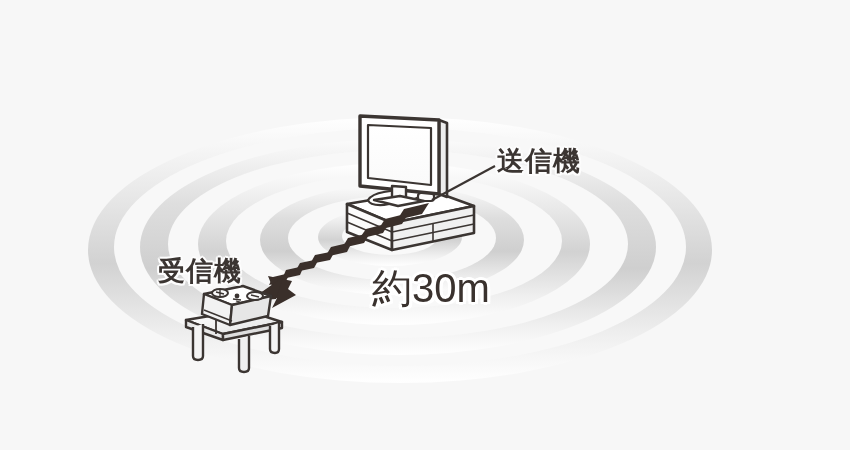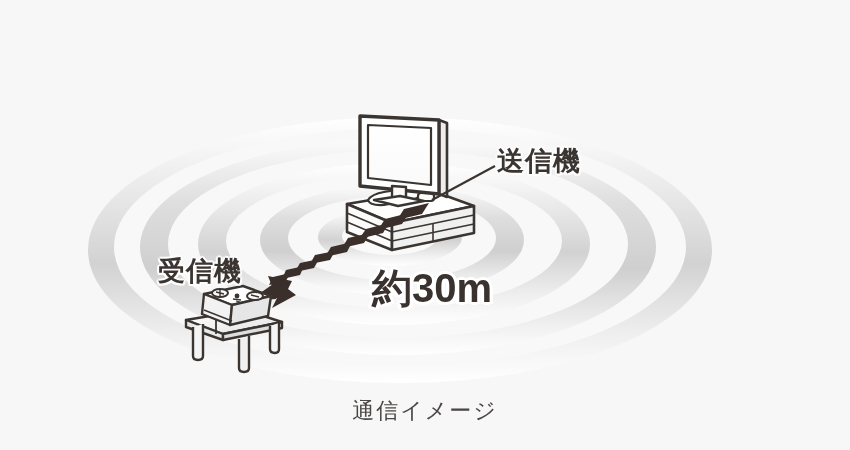--- a/index.html
+++ b/index.html
@@ -30,21 +30,21 @@
   #label-receiver{
     left:158px;top:258px;
     font-size:27px;font-weight:700;color:#3b3532;
     letter-spacing:1px;
     text-shadow:
       2px 0 0 #fdfdfd,-2px 0 0 #fdfdfd,0 2px 0 #fdfdfd,0 -2px 0 #fdfdfd,
       1.5px 1.5px 0 #fdfdfd,-1.5px 1.5px 0 #fdfdfd,1.5px -1.5px 0 #fdfdfd,-1.5px -1.5px 0 #fdfdfd;
   }
   #label-distance{
     left:372px;top:268px;
-    font-size:40px;font-weight:700;color:#3a322e;
+    font-size:40px;font-weight:400;color:#3a322e;
     letter-spacing:0px;
     text-shadow:
       3px 0 0 #fff,-3px 0 0 #fff,0 3px 0 #fff,0 -3px 0 #fff,
       2.2px 2.2px 0 #fff,-2.2px 2.2px 0 #fff,2.2px -2.2px 0 #fff,-2.2px -2.2px 0 #fff,
       3px 1.5px 0 #fff,-3px 1.5px 0 #fff;
   }
   #caption{
     position:absolute;left:0;top:396px;width:850px;
     text-align:center;
     font-size:22px;color:#4a4644;font-weight:400;
@@ -197,15 +197,14 @@
       <path d="M204,310 L232,321" stroke-width="1.4"></path>
     </g>
   </svg>
 
   <div class="label" id="label-transmitter">送信機</div>
 
   <div class="label" id="label-receiver">受信機</div>
 
   <div class="label" id="label-distance">約30m</div>
 
-  <div id="caption">通信イメージ</div>
 
 </div>
 
 </body></html>

